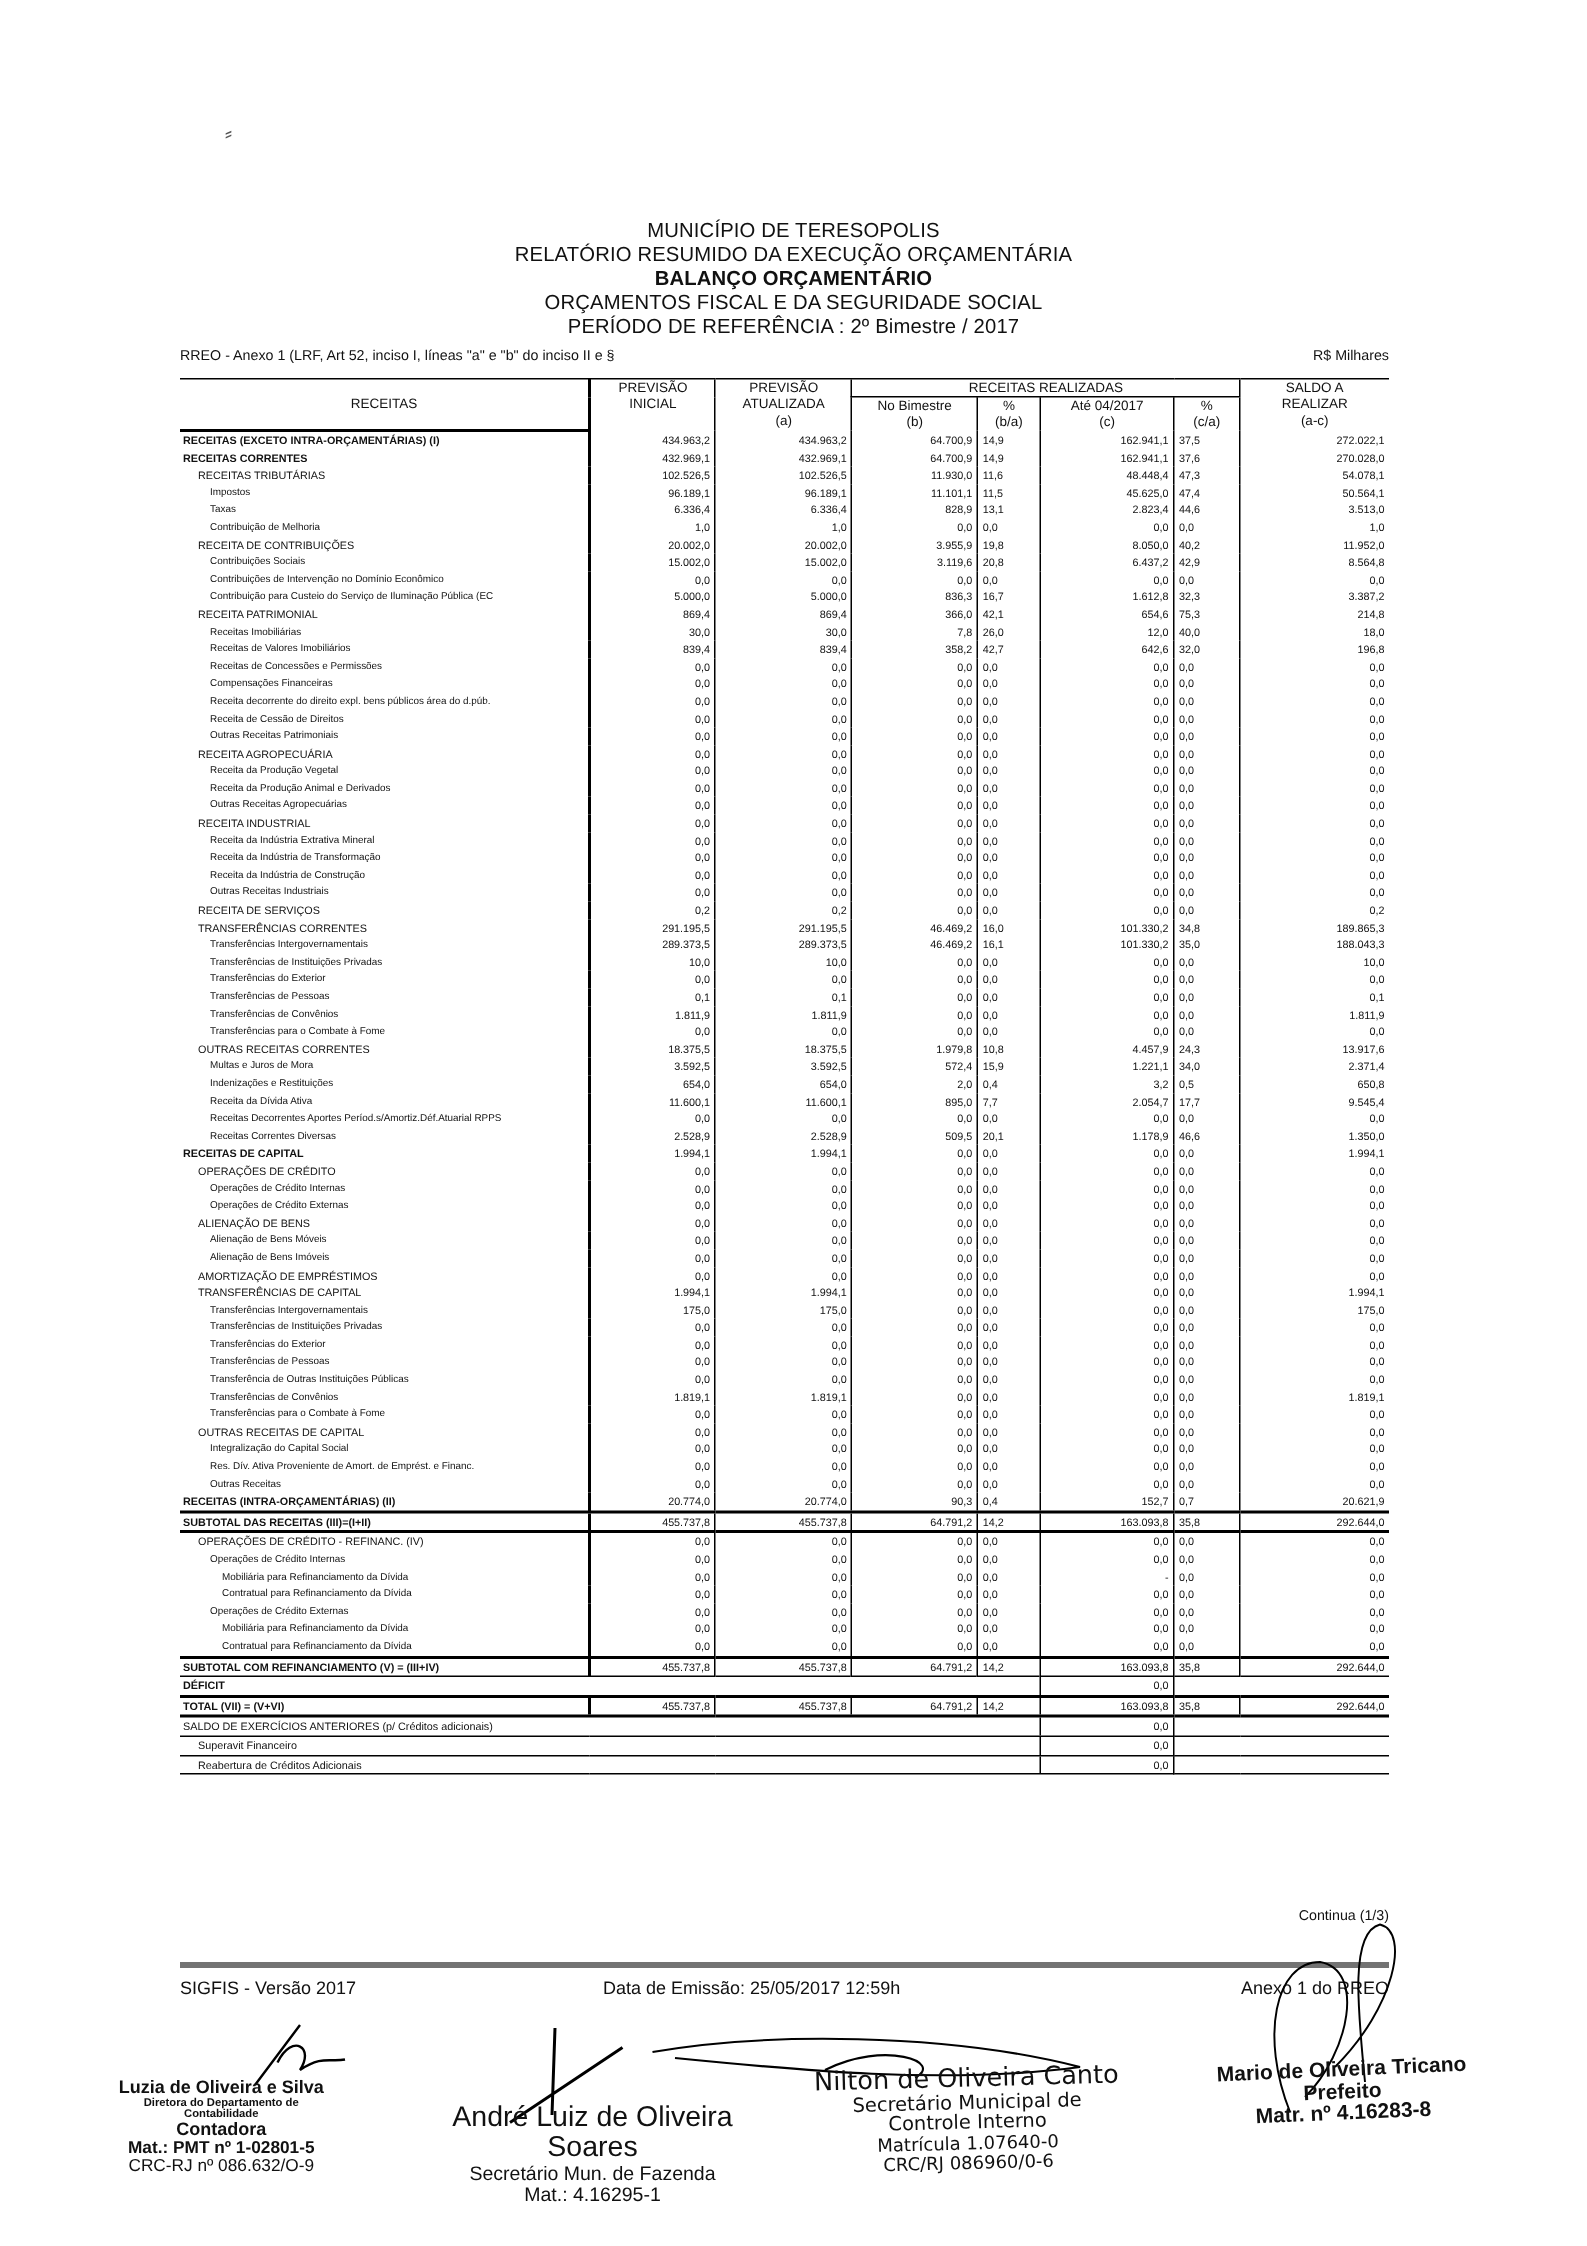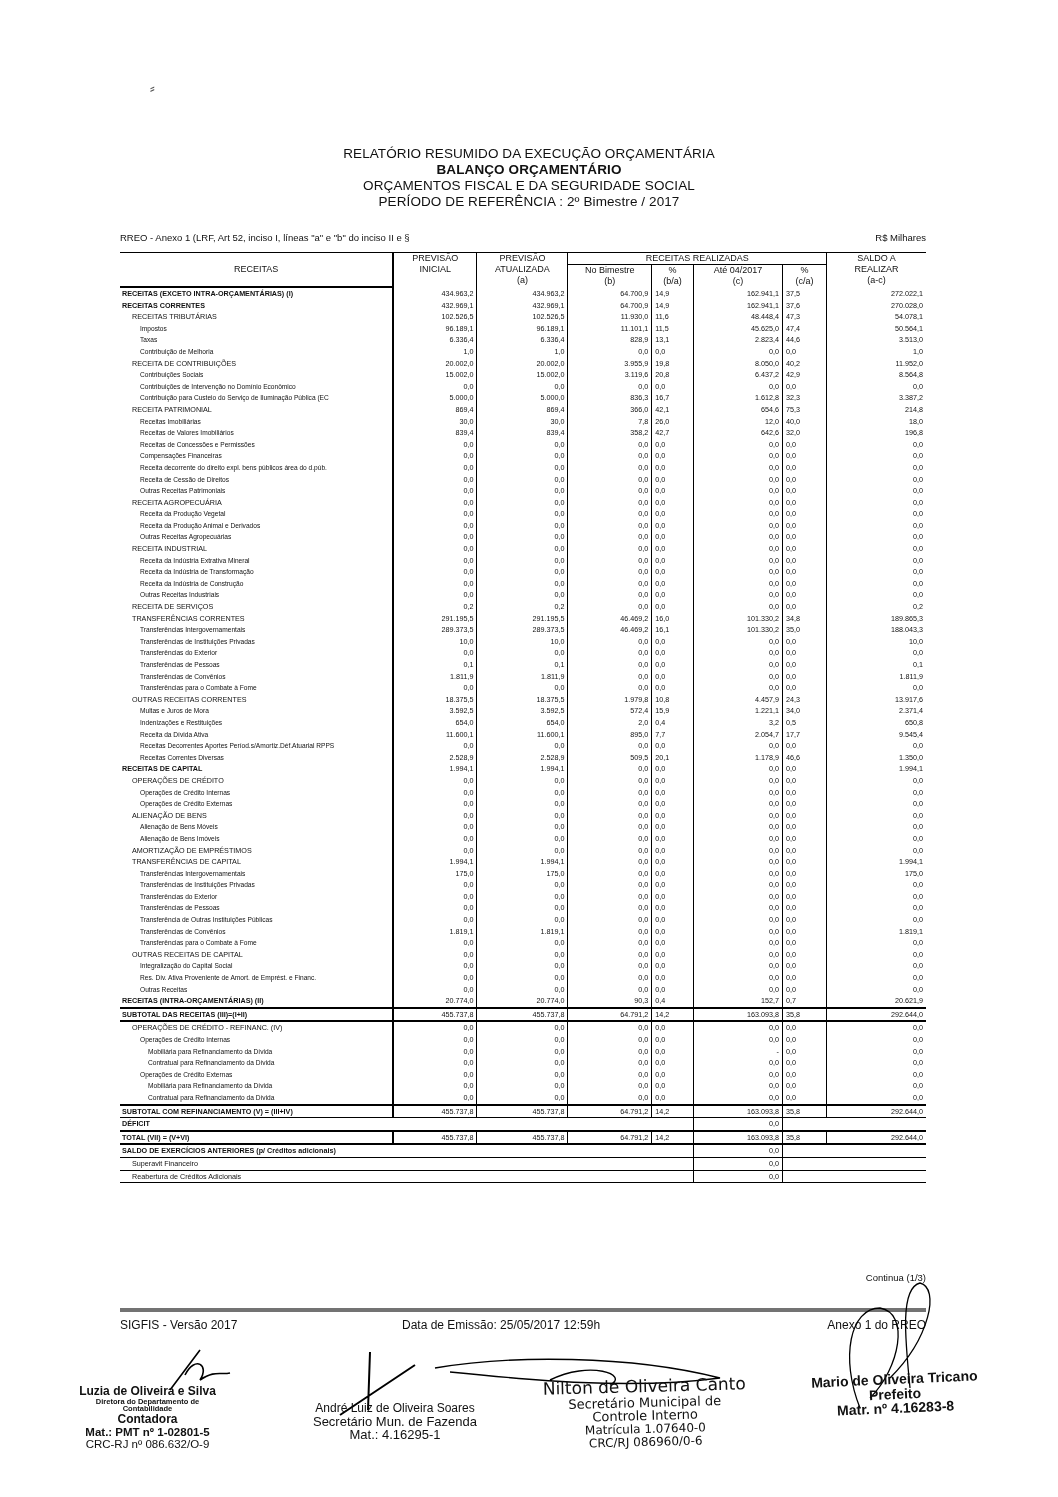--- a/index.html
+++ b/index.html
@@ -35,20 +35,21 @@
   .sig { position: absolute; text-align: center; }
   .sig div { line-height: 1.05; }
   .scribble { position: absolute; }
 </style>
 </head>
 <body>
 
 <div class="mark">⸗</div>
 
 <div class="titles">
+  <div>MUNICÍPIO DE TERESOPOLIS</div>
   <div>RELATÓRIO RESUMIDO DA EXECUÇÃO ORÇAMENTÁRIA</div>
   <div class="bold">BALANÇO ORÇAMENTÁRIO</div>
   <div>ORÇAMENTOS FISCAL E DA SEGURIDADE SOCIAL</div>
   <div>PERÍODO DE REFERÊNCIA : 2º Bimestre / 2017</div>
 </div>
 
 <div class="subhdr">
   <span>RREO - Anexo 1 (LRF, Art 52, inciso I, líneas "a" e "b" do inciso II e §</span>
   <span class="r">R$ Milhares</span>
 </div>
@@ -817,21 +818,21 @@
         <td class="lbl" style="border-top: 2px solid rgb(0, 0, 0); border-bottom: 2px solid rgb(0, 0, 0);">TOTAL (VII) = (V+VI)</td>
         <td class="num blk" style="border-top: 2px solid rgb(0, 0, 0); border-bottom: 2px solid rgb(0, 0, 0);">455.737,8</td>
         <td class="num bl" style="border-top: 2px solid rgb(0, 0, 0); border-bottom: 2px solid rgb(0, 0, 0);">455.737,8</td>
         <td class="num bl" style="border-top: 2px solid rgb(0, 0, 0); border-bottom: 2px solid rgb(0, 0, 0);">64.791,2</td>
         <td class="pct bl" style="border-top: 2px solid rgb(0, 0, 0); border-bottom: 2px solid rgb(0, 0, 0);">14,2</td>
         <td class="num bl" style="border-top: 2px solid rgb(0, 0, 0); border-bottom: 2px solid rgb(0, 0, 0);">163.093,8</td>
         <td class="pct bl" style="border-top: 2px solid rgb(0, 0, 0); border-bottom: 2px solid rgb(0, 0, 0);">35,8</td>
         <td class="num bl" style="border-top: 2px solid rgb(0, 0, 0); border-bottom: 2px solid rgb(0, 0, 0);">292.644,0</td>
       </tr>
       <tr class="l0">
-        <td colspan="5" class="lbl bb" style="font-weight: bold;">SALDO DE EXERCÍCIOS ANTERIORES (p/ Créditos adicionais)</td>
+        <td colspan="5" class="lbl bb" style="font-weight: normal;">SALDO DE EXERCÍCIOS ANTERIORES (p/ Créditos adicionais)</td>
         <td class="num bl br bb">0,0</td>
         <td colspan="2" class="bb"></td>
       </tr>
       <tr class="l1">
         <td colspan="5" class="lbl bb">Superavit Financeiro</td>
         <td class="num bl br bb">0,0</td>
         <td colspan="2" class="bb"></td>
       </tr>
       <tr class="l1">
         <td colspan="5" class="lbl bb">Reabertura de Créditos Adicionais</td>
@@ -864,21 +865,21 @@
 
 <div class="sig" style="left:70px;top:1385px;width:155px">
   <div style="font-weight:bold;font-size:12px">Luzia de Oliveira e Silva</div>
   <div style="font-weight:bold;font-size:7.5px">Diretora do Departamento de Contabilidade</div>
   <div style="font-weight:bold;font-size:12px">Contadora</div>
   <div style="font-weight:bold;font-size:11.5px">Mat.: PMT nº 1-02801-5</div>
   <div style="font-size:11.5px">CRC-RJ nº 086.632/O-9</div>
 </div>
 
 <div class="sig" style="left:300px;top:1402px;width:190px">
-  <div style="font-size:12px">André Luiz de Oliveira Soares</div>
+  <div style="font-size:19px">André Luiz de Oliveira Soares</div>
   <div style="font-size:13px">Secretário Mun. de Fazenda</div>
   <div style="font-size:13px">Mat.: 4.16295-1</div>
 </div>
 
 <div class="sig" style="left:520px;top:1378px;width:250px;transform:rotate(-1.5deg)">
   <div style="font-size:17px;font-family:'DejaVu Sans',sans-serif">Nilton de Oliveira Canto</div>
   <div style="font-size:13px;font-family:'DejaVu Sans',sans-serif">Secretário Municipal de</div>
   <div style="font-size:13px;font-family:'DejaVu Sans',sans-serif">Controle Interno</div>
   <div style="font-size:12px;font-family:'DejaVu Sans',sans-serif">Matrícula 1.07640-0</div>
   <div style="font-size:12px;font-family:'DejaVu Sans',sans-serif">CRC/RJ 086960/0-6</div>

